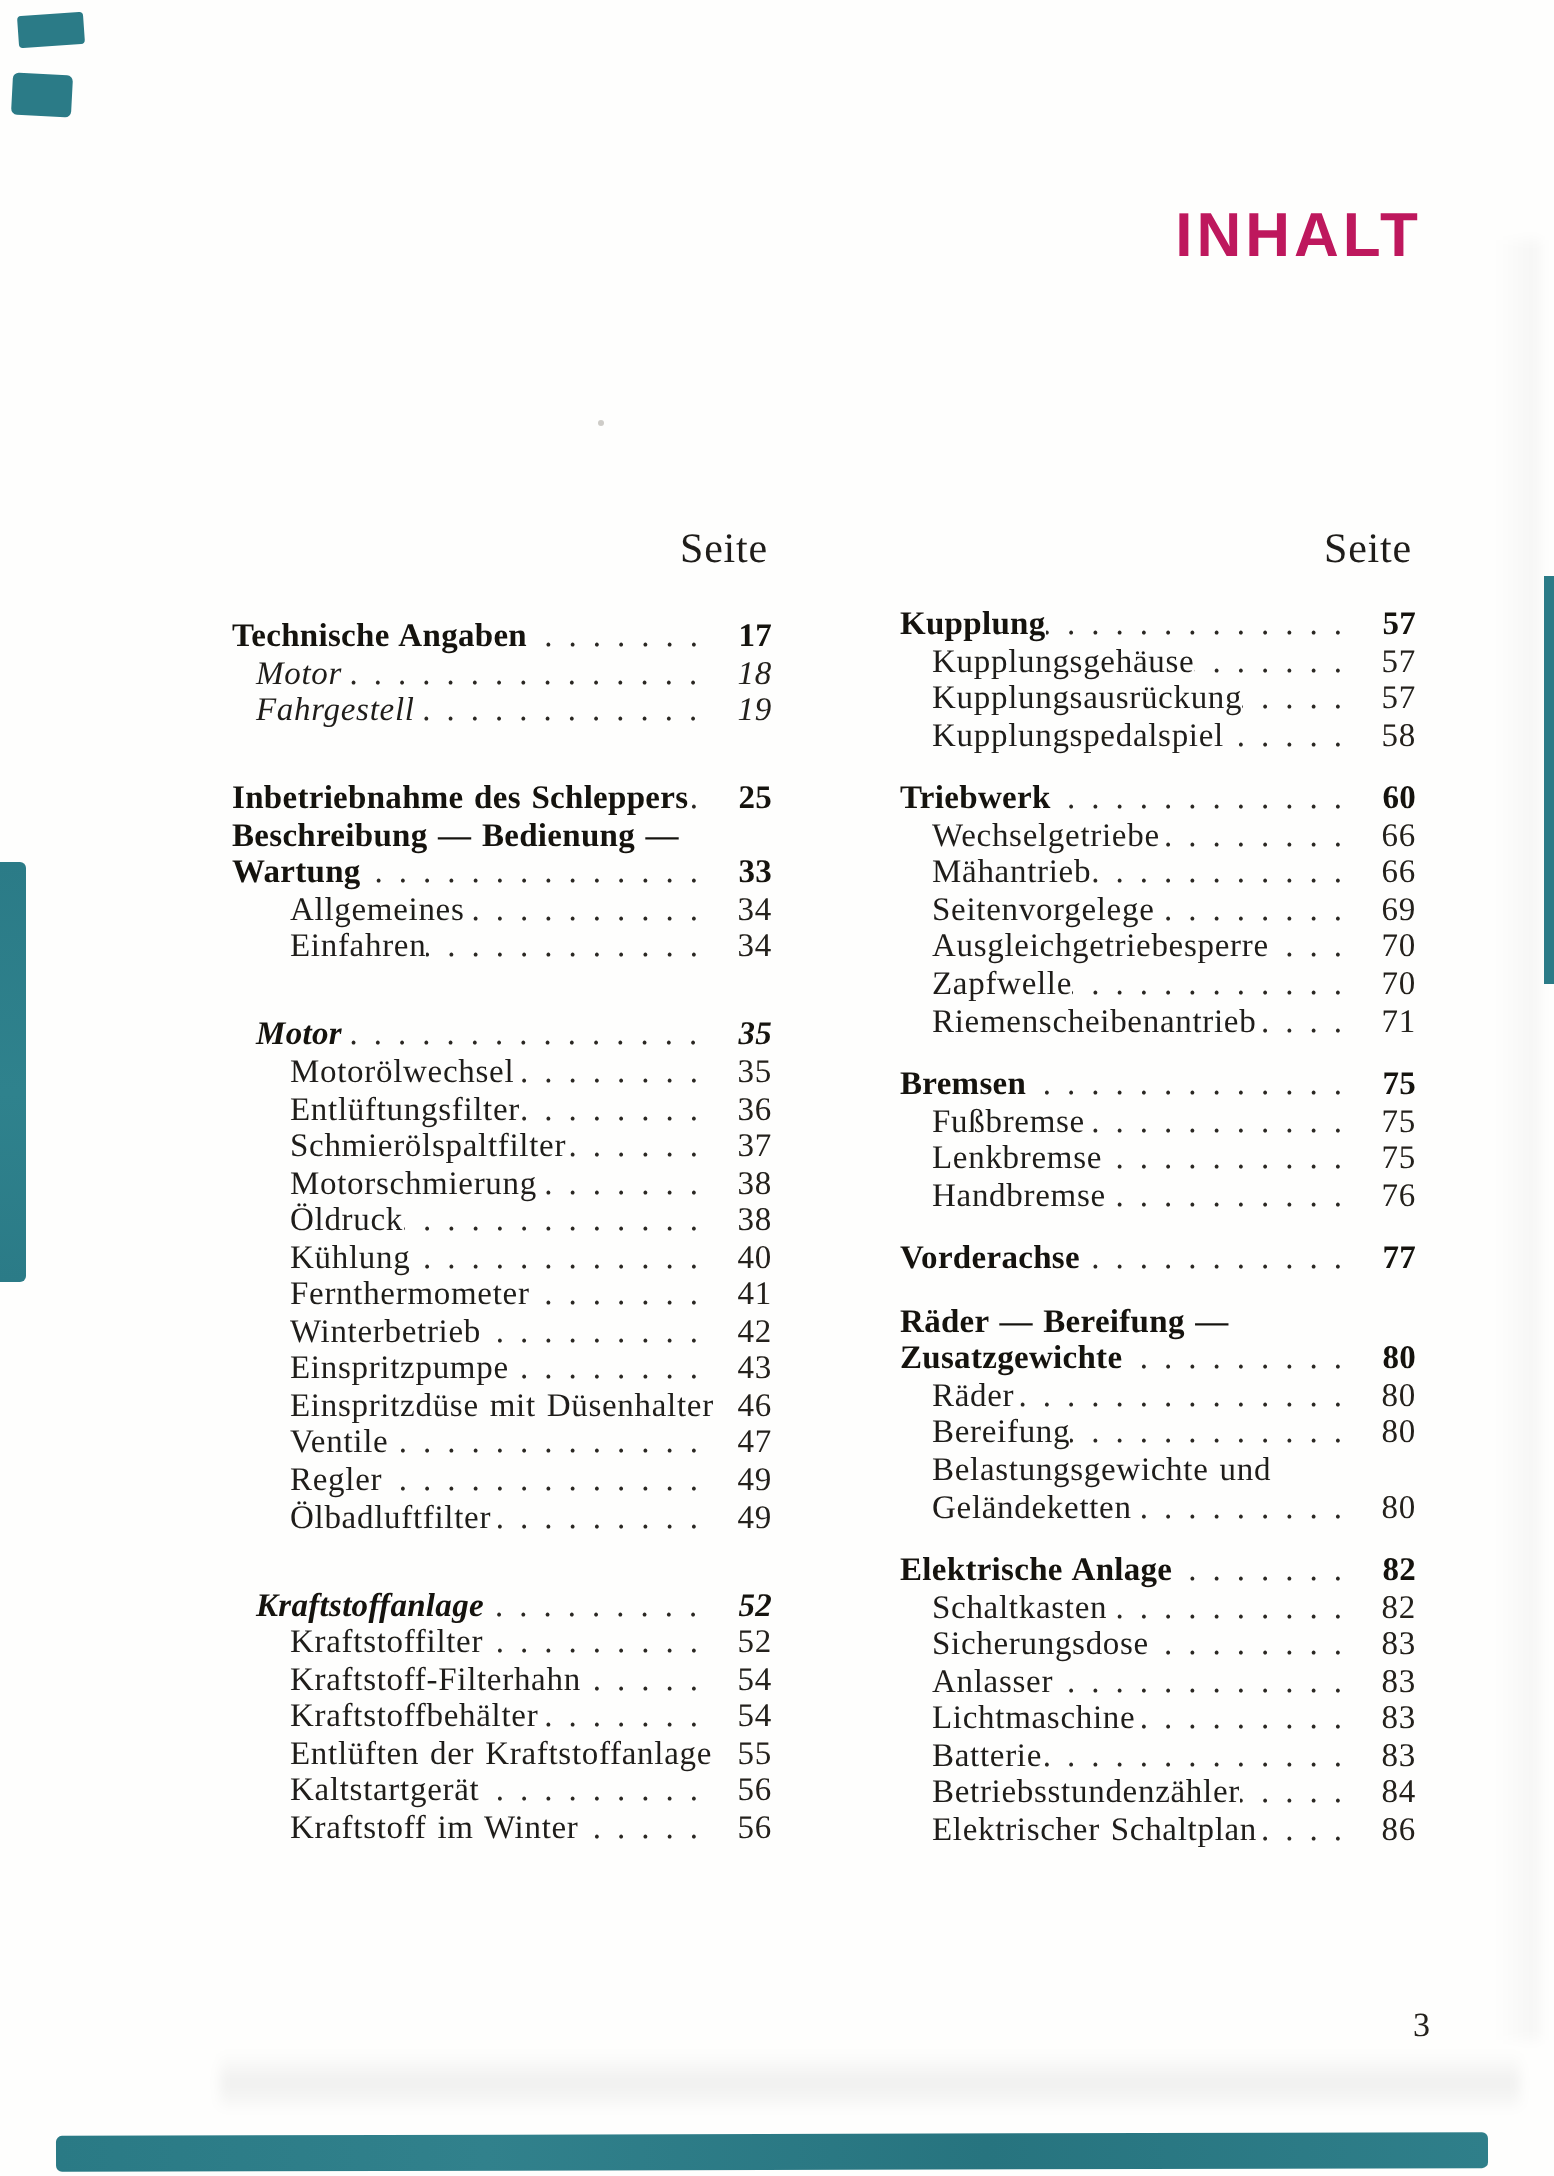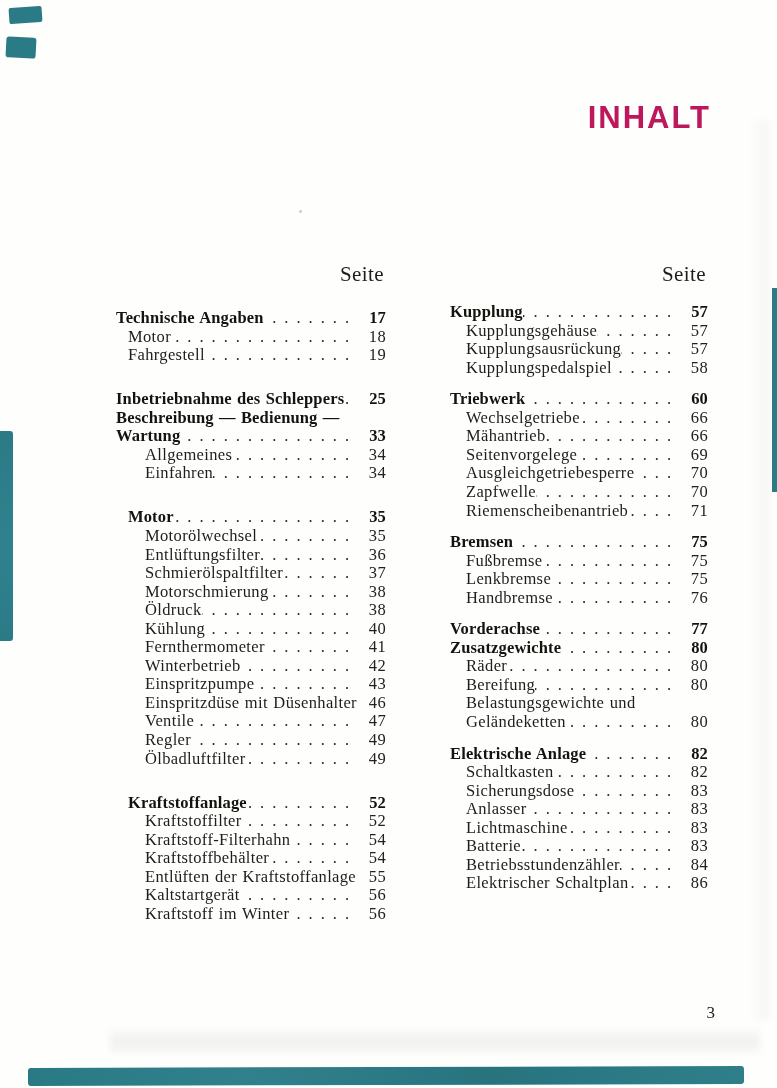--- a/index.html
+++ b/index.html
@@ -51,21 +51,21 @@
 
   .seite{
     text-align:right;font-size:21px;line-height:18.55px;
     margin-bottom:19.5px;padding-right:2px;letter-spacing:0.4px;
   }
 
   .row{display:flex;align-items:baseline;line-height:18.55px;font-size:16.5px;letter-spacing:0.35px;word-spacing:1px;}
   .row.gap-l{margin-top:25.5px;}
   .row.gap-r{margin-top:13px;}
   .row.b{font-weight:bold;letter-spacing:0.15px;color:#15130e;}
-  .col-left  .ind1{padding-left:12px;}
+  .col-left  .ind1{padding-left:12px;font-style:italic;}
   .col-left  .ind2{padding-left:29px;}
   .col-right .ind1{padding-left:16px;}
 
   .lbl{flex:0 1 auto;min-width:0;white-space:nowrap;}
   .dots{
     flex:1 1 0;min-width:0;overflow:hidden;white-space:nowrap;
     direction:rtl;letter-spacing:8px;padding:0 3px 0 6px;
     font-weight:normal;color:#2a2722;
   }
   .dots::before{content:"........................................";}
@@ -317,20 +317,25 @@
         <div class="row ind1">
           <span class="lbl">Handbremse</span>
           <span class="dots"></span>
           <span class="num">76</span>
         </div>
         <div class="row ind0 b gap-r">
           <span class="lbl">Vorderachse</span>
           <span class="dots"></span>
           <span class="num">77</span>
         </div>
+        <div class="row ind0 b gap-r nopage">
+          <span class="lbl">Räder — Bereifung —</span>
+          <span class="dots"></span>
+          <span class="num"></span>
+        </div>
         <div class="row ind0 b">
           <span class="lbl">Zusatzgewichte</span>
           <span class="dots"></span>
           <span class="num">80</span>
         </div>
         <div class="row ind1">
           <span class="lbl">Räder</span>
           <span class="dots"></span>
           <span class="num">80</span>
         </div>

